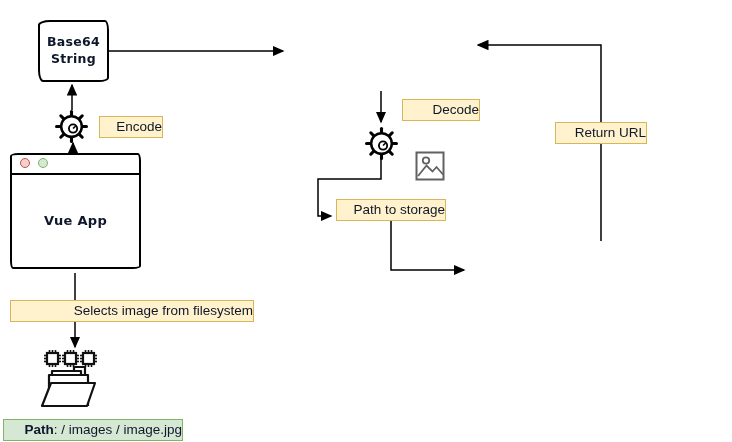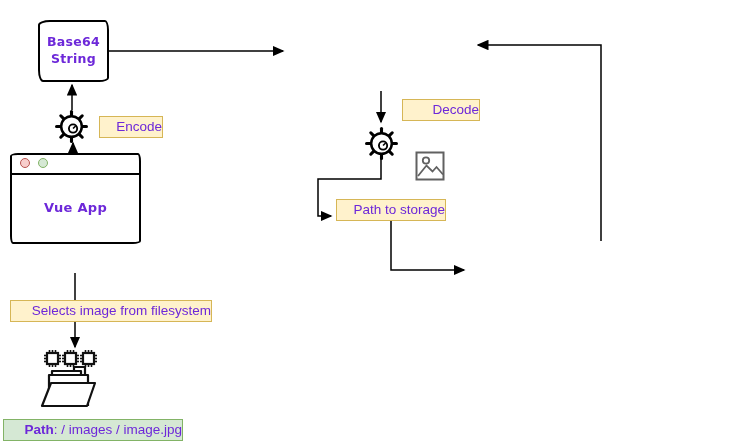--- a/index.html
+++ b/index.html
@@ -1,43 +1,43 @@
 <!DOCTYPE html>
 <html><head>
 <meta charset="utf-8">
 <style>
   html,body{margin:0;padding:0;background:#fff;}
   .canvas{position:relative;width:732px;height:442px;background:#ffffff;overflow:hidden;
-          font-family:"Liberation Sans",sans-serif;color:#6d28d9;}
+          font-family:"Liberation Sans",sans-serif;color:#0f172a;}
   .wires{position:absolute;left:0;top:0;width:732px;height:442px;z-index:1;}
   .node{position:absolute;z-index:2;background:#fff;border:2px solid #000;
         display:flex;align-items:center;justify-content:center;text-align:center;
         font-family:"DejaVu Sans",sans-serif;font-weight:700;font-size:12.5px;
         letter-spacing:.3px;line-height:1.35;
         border-radius:12px 4px 10px 5px / 5px 10px 4px 12px;}
   .node-base64{left:38px;top:20px;width:71px;height:62px;padding:0 4px;box-sizing:border-box;}
   .node-backend{left:287px;top:4px;width:184px;height:86px;font-size:13px;}
   .node-cloud{left:470px;top:241px;width:255px;height:42px;}
-  .window{position:absolute;left:10px;top:153px;width:131px;height:91px;z-index:2;
+  .window{position:absolute;left:10px;top:153px;width:131px;height:116px;z-index:2;
           background:#fff;border:2px solid #000;box-sizing:border-box;
           border-radius:8px 3px 8px 3px / 3px 8px 3px 8px;}
   .titlebar{position:relative;height:18px;border-bottom:2px solid #000;}
   .dot{position:absolute;top:3px;width:10px;height:10px;border-radius:50%;box-sizing:border-box;}
   .dot-red{left:8px;background:#F8CECC;border:1.5px solid #B85450;}
   .dot-green{left:26px;background:#D5E8D4;border:1.5px solid #82B366;}
   .winbody{position:absolute;left:0;top:18px;right:0;bottom:0;display:flex;align-items:center;
            justify-content:center;font-family:"DejaVu Sans",sans-serif;font-weight:700;
            font-size:13px;letter-spacing:.3px;}
   .note{position:absolute;z-index:2;box-sizing:border-box;height:22px;line-height:20px;
         text-align:right;font-size:13.5px;background:#FFF2CC;border:1px solid #D6B656;}
   .note-encode{left:99px;top:116px;width:64px;}
   .note-decode{left:402px;top:99px;width:78px;padding-left:24px;}
   .note-save{left:336px;top:199px;width:110px;}
   .note-return{left:555px;top:122px;width:92px;}
-  .note-selects{left:10px;top:300px;width:202px;}
+  .note-selects{left:10px;top:300px;width:244px;}
   .note-path{left:3px;top:419px;width:180px;background:#D5E8D4;border:1px solid #82B366;}
   .icon{position:absolute;z-index:2;}
   .gear-encode{left:55px;top:110px;}
   .gear-decode{left:365px;top:127px;}
   .image-icon{left:415px;top:151px;}
   .folder-icon{left:40px;top:350px;}
 </style>
 </head>
 <body>
 
@@ -145,17 +145,18 @@
       <path d="M34,24 L34,17 L45,17 L45,26"></path>
       <path d="M12,30 L12,21 L41,21 L41,30"></path>
       <path d="M9,56 L9,25 L48,25 L48,56"></path>
       <path d="M2,56 L11,33 L55,33 L47,56 Z"></path>
     </g>
   </svg>
 
   <div class="note note-encode">Encode</div>
   <div class="note note-decode">Decode</div>
   <div class="note note-save">Path to storage</div>
+  <div class="note note-return">Return URL</div>
   <div class="note note-selects">Selects image from filesystem</div>
 
   <div class="note note-path"><b>Path</b><span>: / images / image.jpg</span></div>
 
 </div>
 
 </body></html>

